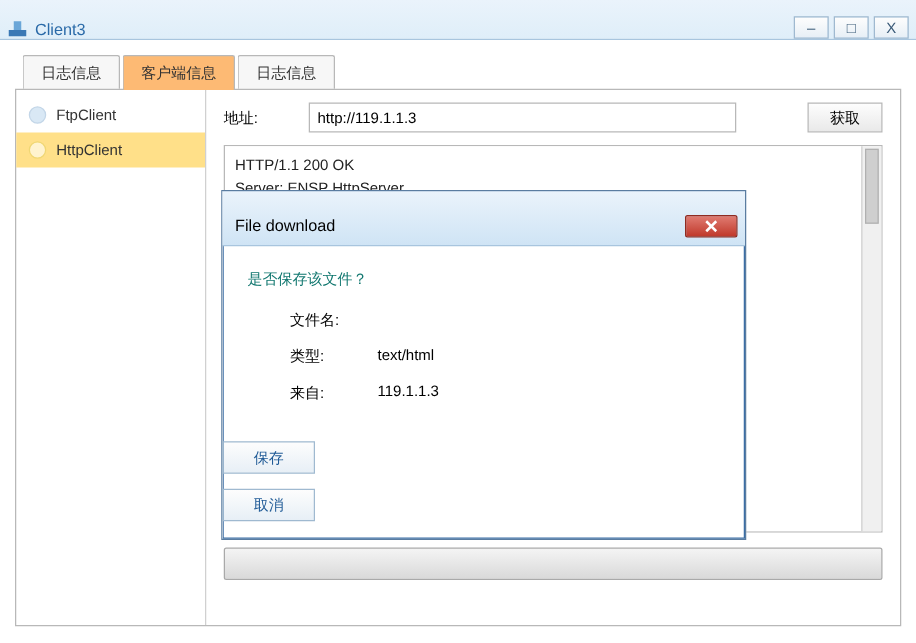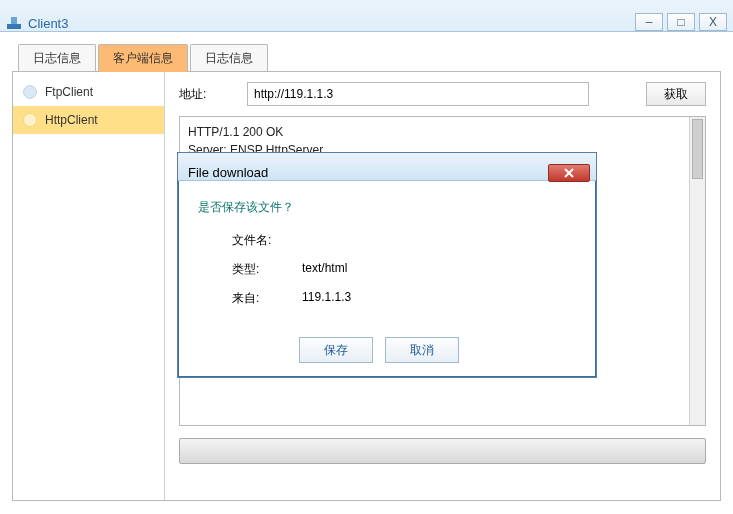--- a/index.html
+++ b/index.html
@@ -36,30 +36,30 @@
 
 .respwrap { border: 1px solid #b8b8b8; height: 310px; position: relative; }
 .resptext { padding: 6px 8px; line-height: 18px; color: #222; background:#fff; height:100%; overflow:hidden;}
 .vscroll { position: absolute; right: 0; top: 0; bottom: 0; width: 16px; background: #f0f0f0; border-left: 1px solid #d0d0d0; }
 .vscroll .thumb { position: absolute; left: 2px; right: 2px; top: 2px; height: 60px; background: #cfcfcf; border: 1px solid #b0b0b0; }
 
 .bottomslab { margin-top: 12px; height: 26px; border: 1px solid #a9a9a9; background: linear-gradient(#f4f4f4,#d9d9d9); border-radius: 2px; }
 
 
 .dialog { position: absolute; left: 177px; top: 152px; width: 420px; border: 1px solid #5a7ca0; background: #fff; box-shadow: 0 0 0 1px #3b6ea5 inset; z-index: 50; }
-.dlgtitle { height: 28px; background: linear-gradient(#eaf3fb,#cfe4f5); display: flex; align-items: center; padding: 12px 6px 0 10px; color: #000; border-bottom:1px solid #a8c5de;}
+.dlgtitle { height: 44px; background: linear-gradient(#eaf3fb,#cfe4f5); display: flex; align-items: center; padding: 12px 6px 0 10px; color: #000; border-bottom:1px solid #a8c5de;}
 .dlgtitle .t { flex: 1; font-size: 13px; }
 .dlgclose { width: 42px; height: 18px; background: linear-gradient(#e07b71,#c0392b); border: 1px solid #8f2b21; border-radius: 2px; display:flex; align-items:center; justify-content:center; }
 .dlgclose svg { display:block; }
 .dlgbody { padding: 18px 20px 12px 20px; }
 .q { margin-bottom: 16px; color:#0f766e; }
 .kv { display: flex; margin-bottom: 12px; padding-left: 34px; }
 .kv .k { width: 70px; color:#000; }
 .kv .v { color:#000; }
-.dlgbtns { display: flex; justify-content: center; gap: 12px; padding: 6px 16px 14px 0; }
+.dlgbtns { display: flex; justify-content: flex-end; gap: 12px; padding: 6px 16px 14px 0; flex-direction: column; }
 .dlgbtn { width: 74px; height: 26px; border: 1px solid #9fb9d0; background: linear-gradient(#fdfdfd,#e7eff6); color: #1f5a96; cursor: default; }
 </style>
 </head>
 <body>
 
 <div class="titlebar">
   <span class="appicon">
     <svg width="16" height="16" viewBox="0 0 16 16">
         <rect x="1" y="9" width="14" height="5" fill="#3a78b5"></rect>
         <rect x="5" y="2" width="6" height="7" fill="#6aa6d8"></rect>

